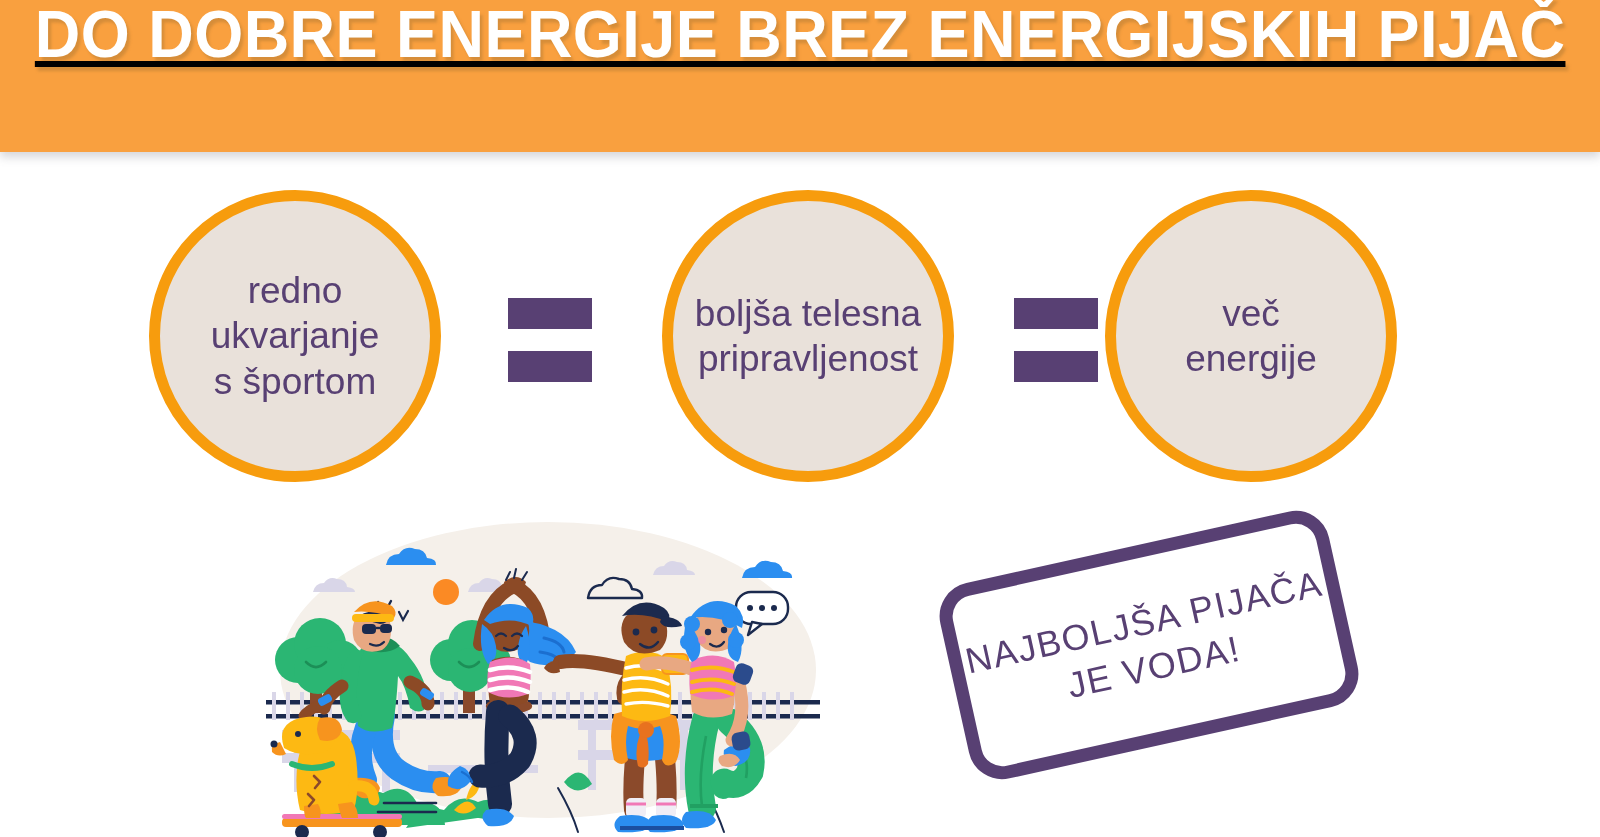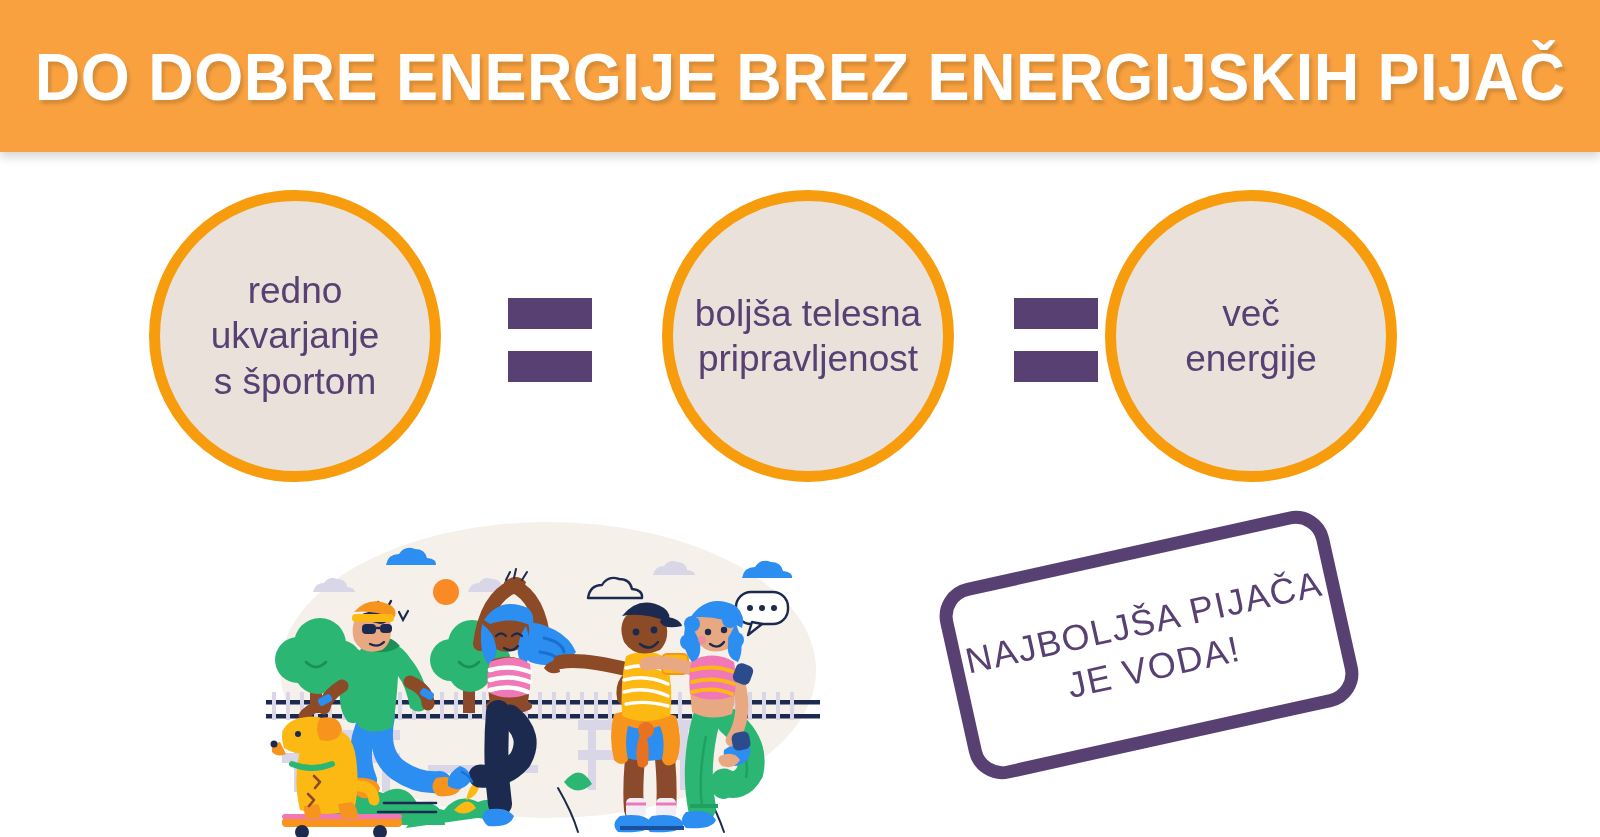--- a/index.html
+++ b/index.html
@@ -22,23 +22,24 @@
   
   .banner {
     position: absolute;
     left: 0;
     top: 0;
     width: 1600px;
     height: 152px;
     background: #F9A03F;
     box-shadow: 0 5px 9px rgba(120,120,130,0.30);
     display: flex;
-    align-items: center;
+    align-items: flex-start;
     justify-content: center;
     z-index: 5;
+    text-decoration: underline;
   }
   .banner-title {
     font-family: "Liberation Sans", sans-serif;
     font-weight: bold;
     font-size: 67px;
     line-height: 1;
     letter-spacing: 0.5px;
     color: #ffffff;
     white-space: nowrap;
     transform: scaleX(0.94);

